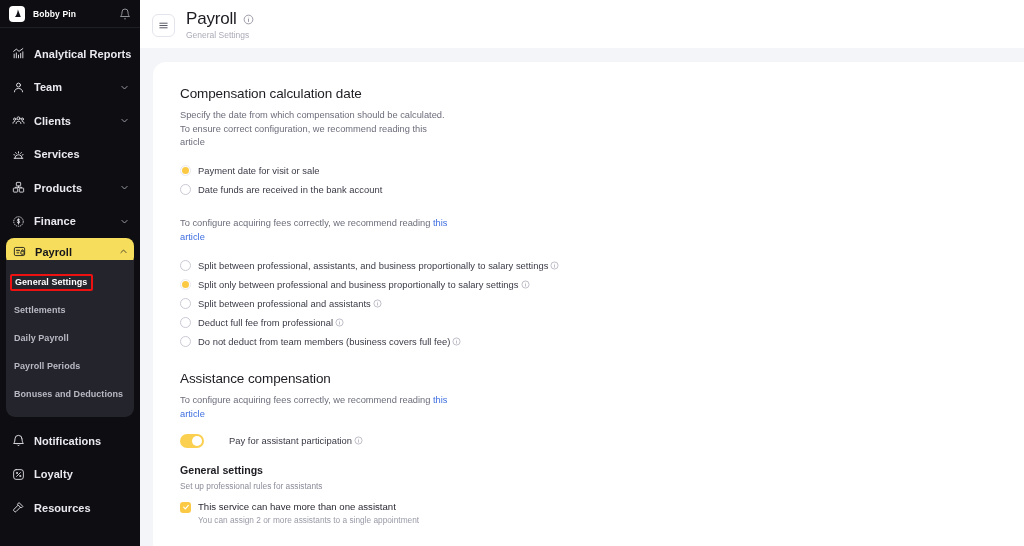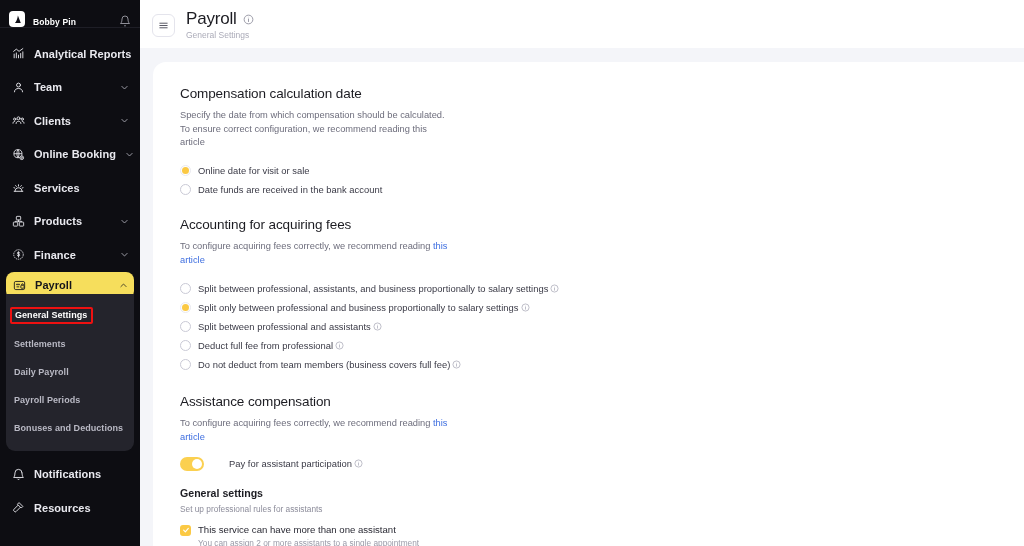--- a/index.html
+++ b/index.html
@@ -14,21 +14,21 @@
   
   .sidebar {
     width: 140px; height: 546px;
     background: #0D0D12;
     flex: 0 0 140px;
     position: relative;
     overflow: hidden;
   }
   .brand {
     height: 28px;
-    display: flex; align-items: flex-end;
+    display: flex; align-items: center;
     padding: 0 9px;
     gap: 8px;
     border-bottom: 1px solid #1e1e26;
   }
   .brand-logo {
     width: 16px; height: 16px; border-radius: 4px;
     background: #ffffff;
     display: flex; align-items: center; justify-content: center;
     flex: 0 0 16px;
   }
@@ -232,32 +232,20 @@
           <path d="M7.5 17.5c0-2.6 2-4 4.5-4s4.5 1.4 4.5 4"></path>
             <path d="M1.8 17c0-2.2 1.4-3.4 3.2-3.4"></path>
             <path d="M22.2 17c0-2.2-1.4-3.4-3.2-3.4"></path>
         </svg>
         <span class="nav-label">Clients</span>
         <svg class="nav-chev" viewBox="0 0 24 24" fill="none" stroke="#cfcfda" stroke-width="2.4" stroke-linecap="round">
             <path d="M5 9l7 7 7-7"></path>
           </svg>
       </div>
 
-      <div class="nav-item">
-        <svg class="nav-ico" viewBox="0 0 24 24" fill="none" stroke="#e9e9ef" stroke-width="1.6">
-          <circle cx="11" cy="10.5" r="7.5"></circle>
-            <path d="M3.5 10.5h15M11 3c2.6 3 2.6 12 0 15M11 3c-2.6 3-2.6 12 0 15"></path>
-          <circle cx="18" cy="18" r="3.4" fill="#0D0D12"></circle>
-            <circle cx="18" cy="18" r="1.3"></circle>
-        </svg>
-        <span class="nav-label">Online Booking</span>
-        <svg class="nav-chev" viewBox="0 0 24 24" fill="none" stroke="#cfcfda" stroke-width="2.4" stroke-linecap="round">
-            <path d="M5 9l7 7 7-7"></path>
-          </svg>
-      </div>
 
       <div class="nav-item">
         <svg class="nav-ico" viewBox="0 0 24 24" fill="none" stroke="#e9e9ef" stroke-width="1.7" stroke-linecap="round">
           <path d="M4 19h16"></path>
             <path d="M5.5 19c0-4 3-6.5 6.5-6.5S18.5 15 18.5 19"></path>
           <path d="M12 9.3V7M8 10 6.7 8.4M16 10l1.3-1.6M5.3 13 3.6 12.4M18.7 13l1.7-.6"></path>
         </svg>
         <span class="nav-label">Services</span>
       </div>
 
@@ -320,20 +308,29 @@
 
       <div class="nav-lower">
         <div class="nav-item">
           <svg class="nav-ico" viewBox="0 0 24 24" fill="none" stroke="#e9e9ef" stroke-width="1.7" stroke-linecap="round">
             <path d="M18.5 9a6.5 6.5 0 1 0-13 0c0 6.5-2.5 8.5-2.5 8.5h18S18.5 15.5 18.5 9"></path>
               <path d="M13.8 20.5a2.1 2.1 0 0 1-3.6 0"></path>
           </svg>
           <span class="nav-label">Notifications</span>
         </div>
         <div class="nav-item">
+          <svg class="nav-ico" viewBox="0 0 24 24" fill="none" stroke="#e9e9ef" stroke-width="1.6" stroke-linecap="round">
+            <rect x="3" y="3" width="18" height="18" rx="4.5"></rect>
+              <path d="M8.5 15.5 15.5 8.5"></path>
+              <circle cx="9" cy="9.2" r="1.1"></circle>
+              <circle cx="15" cy="14.8" r="1.1"></circle>
+          </svg>
+          <span class="nav-label">Loyalty</span>
+        </div>
+        <div class="nav-item">
           <svg class="nav-ico" viewBox="0 0 24 24" fill="none" stroke="#e9e9ef" stroke-width="1.7" stroke-linecap="round" stroke-linejoin="round">
             <path d="M13.5 3.5 20 10l-3 3-6.5-6.5z"></path>
               <path d="M11 8 3.5 15.5a2 2 0 0 0 0 2.8l1.2 1.2a2 2 0 0 0 2.8 0L15 12"></path>
           </svg>
           <span class="nav-label">Resources</span>
         </div>
       </div>
 
     </nav>
   </aside>
@@ -360,32 +357,31 @@
     </div>
 
     <div class="card">
 
       <div class="sec">
         <div class="sec-title">Compensation calculation date</div>
         <div class="sec-desc">Specify the date from which compensation should be calculated. To ensure correct configuration, we recommend reading this article</div>
 
         <div class="opt-row">
           <span class="radio on"></span>
-          <span class="opt-label">Online date for visit or sale</span>
+          <span class="opt-label">Payment date for visit or sale</span>
         </div>
         <div class="opt-row">
           <span class="radio"></span>
           <span class="opt-label">Date funds are received in the bank account</span>
         </div>
       </div>
 
       <div class="gap-a"></div>
 
       <div class="sec">
-        <div class="sec-title">Accounting for acquiring fees</div>
         <div class="sec-desc"><span>To configure acquiring fees correctly, we recommend reading </span><span class="link">this article</span></div>
 
         <div class="opt-row">
           <span class="radio"></span>
           <span class="opt-label"><span>Split between professional, assistants, and business proportionally to salary settings</span><svg class="i-ico" viewBox="0 0 24 24" fill="none" stroke="#A9A9B8" stroke-width="2">
                 <circle cx="12" cy="12" r="9.5"></circle>
                 <path d="M12 11v5.5" stroke-linecap="round"></path>
                 <circle cx="12" cy="7.6" r=".1" stroke-width="2.8" stroke-linecap="round"></circle>
               </svg></span>
         </div>

